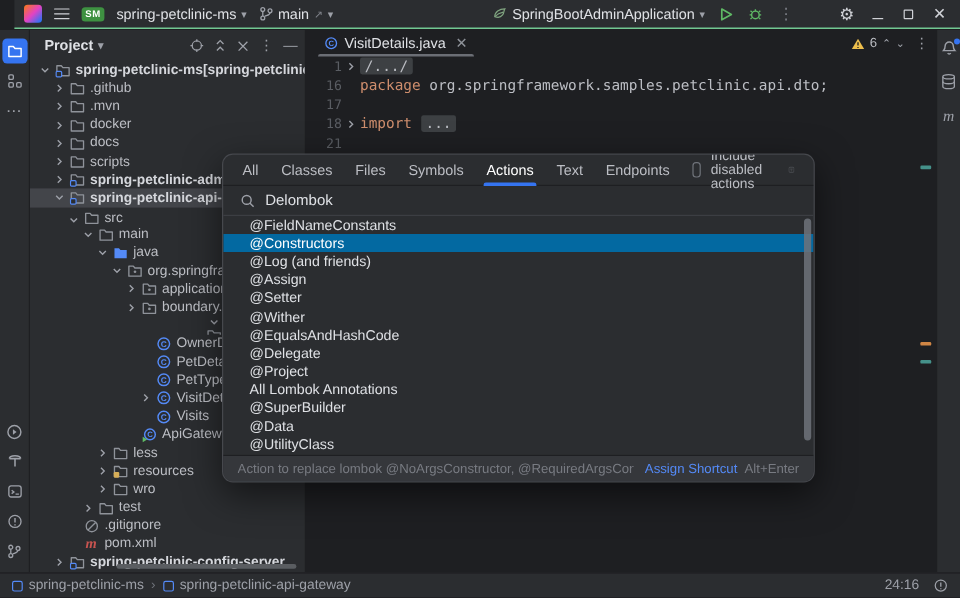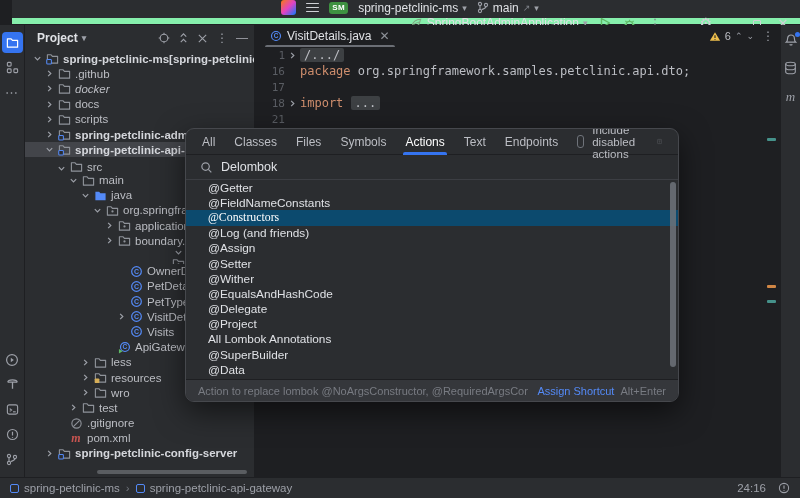--- a/index.html
+++ b/index.html
@@ -2,21 +2,21 @@
 <html><head>
 <meta charset="utf-8">
 <style>
   * { margin:0; padding:0; box-sizing:border-box; }
   html,body { width:800px; height:498px; overflow:hidden; background:#1e1f22;
               font-family:"Liberation Sans", sans-serif; }
   .app { position:relative; width:800px; height:498px; background:#1e1f22; color:#bcbec4; font-size:12px; }
 
   
   .titlebar { position:absolute; top:0; left:12px; right:0; height:24px; background:#2b2d30;
-              border-bottom:6px solid #86efac; display:flex; align-items:center;flex-direction:column; }
+              border-bottom:1px solid #86efac; display:flex; align-items:center; }
   .tb-left { display:flex; align-items:center; gap:10px; padding-left:8px; }
   .tb-right { margin-left:auto; display:flex; align-items:center; gap:12px; padding-right:10px; }
   .logo { width:15px; height:15px; border-radius:3px;
           background:linear-gradient(135deg,#f97a12 0%,#e343c3 50%,#0a7bff 100%); }
   .hamburger { display:flex; flex-direction:column; gap:2.5px; width:13px; cursor:pointer; }
   .hamburger i { display:block; height:1.5px; background:#cfd1d6; border-radius:1px; }
   .badge { background:#3e9141; color:#fff; font-size:8px; font-weight:700; letter-spacing:.5px;
            border-radius:3px; padding:2px 3px; line-height:1; }
   .tb-item { display:flex; align-items:center; gap:4px; color:#dfe1e5; }
   .dim { color:#7e8188; }
@@ -87,21 +87,21 @@
   .pp-tabs { height:26px; display:flex; align-items:center; gap:19px; padding:0 16px; border-bottom:1px solid #1e1f22; flex:none; }
   .pp-tab { color:#bcbec4; font-size:12px; height:26px; display:flex; align-items:center; position:relative; }
   .pp-tab.active { color:#ffffff; }
   .pp-tab.active:after { content:""; position:absolute; left:-2px; right:-2px; bottom:0; height:2.5px;
                          background:#3574f0; border-radius:2px 2px 0 0; }
   .pp-tabs-right { margin-left:auto; display:flex; align-items:center; gap:8px; color:#bcbec4; font-size:11.5px; }
   .checkbox { width:13px; height:13px; border:1.3px solid #6f737a; border-radius:3px; background:transparent; }
   .pp-search { height:25px; display:flex; align-items:center; gap:8px; padding:0 14px; border-bottom:1px solid #3c3e43; flex:none; color:#dfe1e5; font-size:12.5px; }
   .pp-list { flex:1; position:relative; overflow:hidden; }
   .pp-row { height:15.2px; display:flex; align-items:center; padding-left:22px; font-size:11.8px; color:#dfe1e5; white-space:nowrap; }
-  .pp-row.selected { background:#0c4a6e; color:#fff;font-family:Liberation Serif, serif; }
+  .pp-row.selected { background:#0369a1; color:#fff; }
   .pp-scroll { position:absolute; right:2px; top:2px; width:6px; height:185px; border-radius:3px; background:#6f737a; opacity:.85; }
   .pp-footer { height:22px; flex:none; background:#35373b; border-top:1px solid #1e1f22;
                display:flex; align-items:center; padding:0 12px; font-size:11px; color:#787b82; }
   .pp-footer .assign { color:#548af7; margin-left:auto; }
   .pp-footer .keys { color:#787b82; margin-left:6px; }
 
   svg { display:block; }
 </style>
 </head>
 <body>
@@ -257,21 +257,36 @@
             </span>
             <span class="ticon">
               <span>
                 <svg width="13" height="13" viewBox="0 0 14 14">
    <path d="M1.5 3h4l1.4 1.7h5.6v7.3h-11z" fill="none" stroke="#8f939a" stroke-width="1.2" stroke-linejoin="round"></path>
                 </svg>
               </span>
             </span>
             <span class="tlabel">.github</span>
           </div>
-          <div class="tree-row" style="padding-left: 18px; font-style: italic;">
+          <div class="tree-row" style="padding-left: 18px;">
+            <span class="tchev">
+              <svg width="9" height="9" viewBox="0 0 10 10">
+                <path d="M3.5 2l3 3-3 3" fill="none" stroke="#9da0a8" stroke-width="1.3"></path>
+              </svg>
+            </span>
+            <span class="ticon">
+              <span>
+                <svg width="13" height="13" viewBox="0 0 14 14">
+   <path d="M1.5 3h4l1.4 1.7h5.6v7.3h-11z" fill="none" stroke="#8f939a" stroke-width="1.2" stroke-linejoin="round"></path>
+                </svg>
+              </span>
+            </span>
+            <span class="tlabel">.mvn</span>
+          </div>
+          <div class="tree-row" style="padding-left: 18px;">
             <span class="tchev">
               <svg width="9" height="9" viewBox="0 0 10 10">
                 <path d="M3.5 2l3 3-3 3" fill="none" stroke="#9da0a8" stroke-width="1.3"></path>
               </svg>
             </span>
             <span class="ticon">
               <span>
                 <svg width="13" height="13" viewBox="0 0 14 14">
    <path d="M1.5 3h4l1.4 1.7h5.6v7.3h-11z" fill="none" stroke="#8f939a" stroke-width="1.2" stroke-linejoin="round"></path>
                 </svg>
@@ -752,21 +767,20 @@
       </div>
     <div class="pp-search">
       <svg width="13" height="13" viewBox="0 0 14 14">
         <circle cx="6" cy="6" r="4" fill="none" stroke="#9da0a8" stroke-width="1.3"></circle>
         <path d="M9 9l3.2 3.2" stroke="#9da0a8" stroke-width="1.3"></path>
       </svg>
       <span>Delombok</span>
     </div>
     <div class="pp-list" id="pp-list">
       <span class="pp-scroll"></span>
-    <div class="pp-row">@Getter</div>
         <div class="pp-row">@FieldNameConstants</div>
         <div class="pp-row selected">@Constructors</div>
         <div class="pp-row">@Log (and friends)</div>
         <div class="pp-row">@Assign</div>
         <div class="pp-row">@Setter</div>
         <div class="pp-row">@Wither</div>
         <div class="pp-row">@EqualsAndHashCode</div>
         <div class="pp-row">@Delegate</div>
         <div class="pp-row">@Project</div>
         <div class="pp-row">All Lombok Annotations</div>

